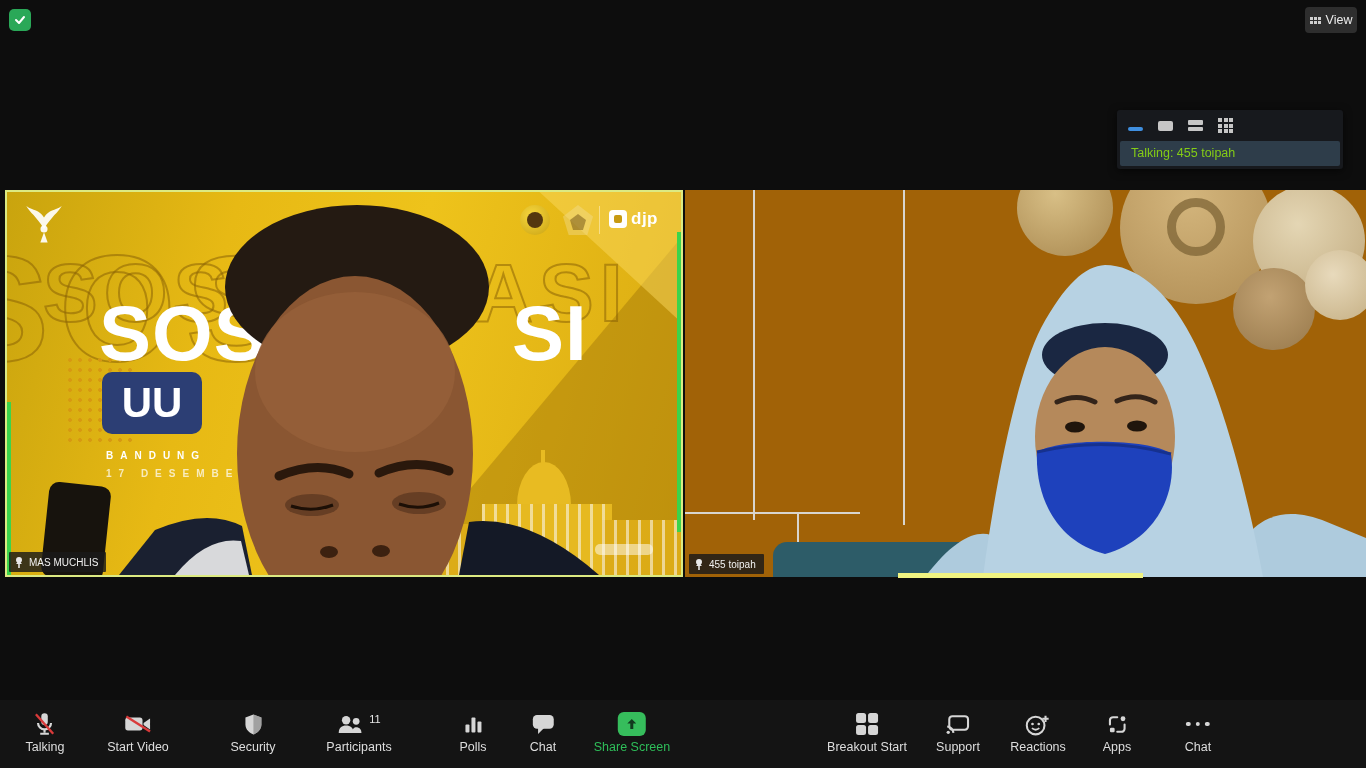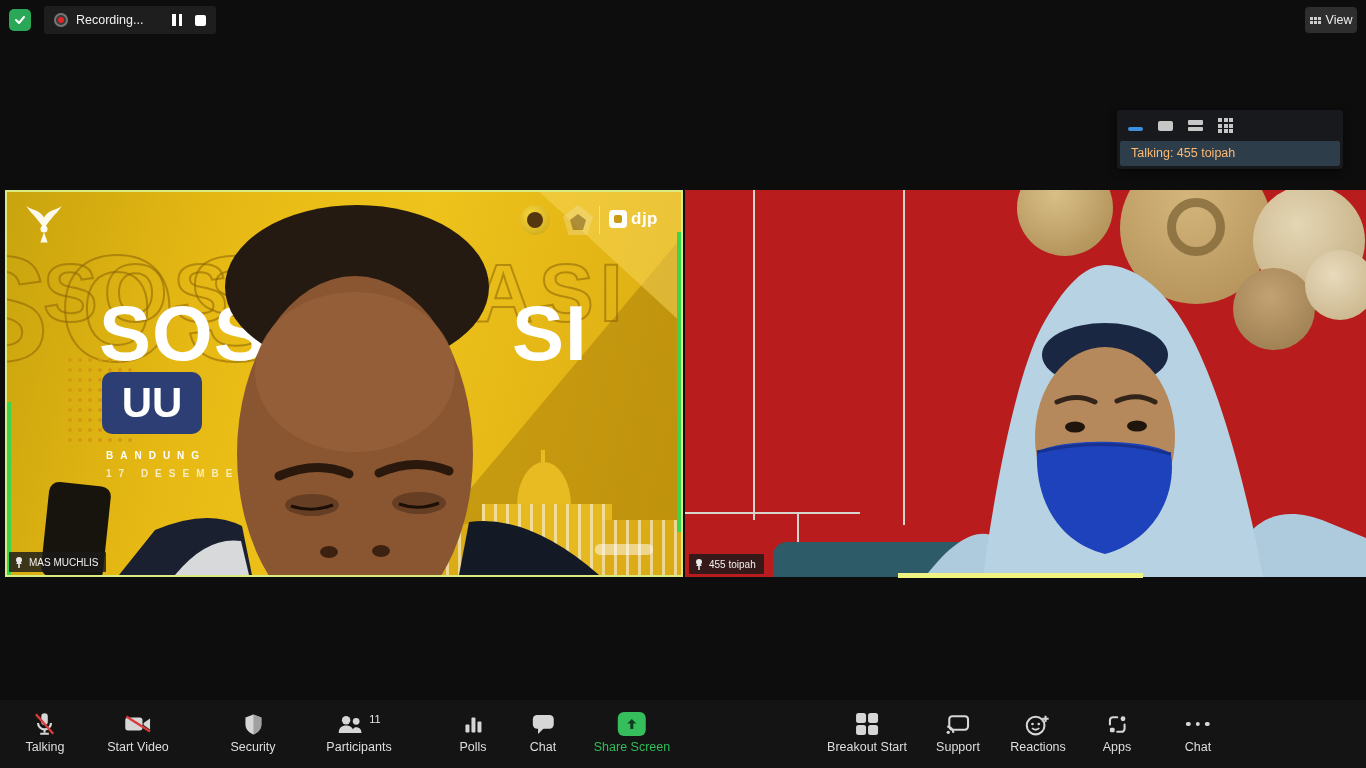--- a/index.html
+++ b/index.html
@@ -29,27 +29,27 @@
   .view-panel{position:absolute;left:1117px;top:110px;width:226px;background:#17191d;
     border-radius:3px;box-shadow:0 2px 8px rgba(0,0,0,.6);padding-bottom:3px;}
   .vp-icons{height:31px;display:flex;align-items:center;gap:15px;padding-left:11px;}
   .vp-dash{width:15px;height:4px;border-radius:2px;background:#3f8fe0;margin-top:6px;cursor:pointer;}
   .vp-rect{width:15px;height:10px;border-radius:2px;background:#c6c6c6;cursor:pointer;}
   .vp-stack{display:flex;flex-direction:column;gap:2px;cursor:pointer;}
   .vp-stack i{width:15px;height:4.5px;background:#c6c6c6;border-radius:1px;display:block;}
   .vp-grid{display:grid;grid-template-columns:repeat(3,4px);grid-auto-rows:4px;gap:1.5px;cursor:pointer;}
   .vp-grid i{background:#c6c6c6;display:block;}
   .vp-talking{margin:0 3px;height:25px;background:#2e3d4a;border-radius:2px;line-height:25px;
-    padding-left:11px;font-size:12.5px;color:#fdba74;}
+    padding-left:11px;font-size:12.5px;color:#84cc16;}
 
   
   .tile{position:absolute;top:190px;height:387px;overflow:hidden;}
   #tile-left{left:5px;width:678px;border:2px solid #dcea82;
     background:linear-gradient(105deg,#c9a40e 0%,#e7b914 30%,#eec31b 55%,#d9a911 100%);}
-  #tile-right{left:685px;width:681px;background:#b91c1c;}
+  #tile-right{left:685px;width:681px;background:#a16207;}
   .abs{position:absolute;}
 
   
   .wedge1{left:0;top:0;width:100%;height:100%;
     clip-path:polygon(58% 100%,100% 12%,100% 100%);background:rgba(154,113,6,.42);}
   .wedge2{left:0;top:0;width:100%;height:100%;
     clip-path:polygon(79% 0,100% 0,100% 34%);background:rgba(250,216,92,.5);}
   .outline-txt{font-weight:bold;color:transparent;-webkit-text-stroke:2px rgba(138,99,5,.55);
     white-space:nowrap;line-height:1;}
   .word-white{font-weight:bold;color:#fff;line-height:1;letter-spacing:1px;}
@@ -118,31 +118,20 @@
 <body>
 
 <div id="stage">
 
   <div class="shield-badge">
     <svg width="12" height="12" viewBox="0 0 12 12">
       <polyline points="2,6 5,9 10,3" fill="none" stroke="#fff" stroke-width="2" stroke-linecap="round" stroke-linejoin="round"></polyline>
     </svg>
   </div>
 
-  <div class="rec-pill">
-    <span class="rec-dot">
-        <i></i>
-      </span>
-    <span class="rec-text">Recording...</span>
-    <span class="rec-pause">
-        <i></i>
-        <i></i>
-      </span>
-    <span class="rec-stop"></span>
-  </div>
 
   <div class="view-btn">
     <span class="grid-ico">
         <i></i>
         <i></i>
         <i></i>
         <i></i>
         <i></i>
         <i></i>
       </span>

